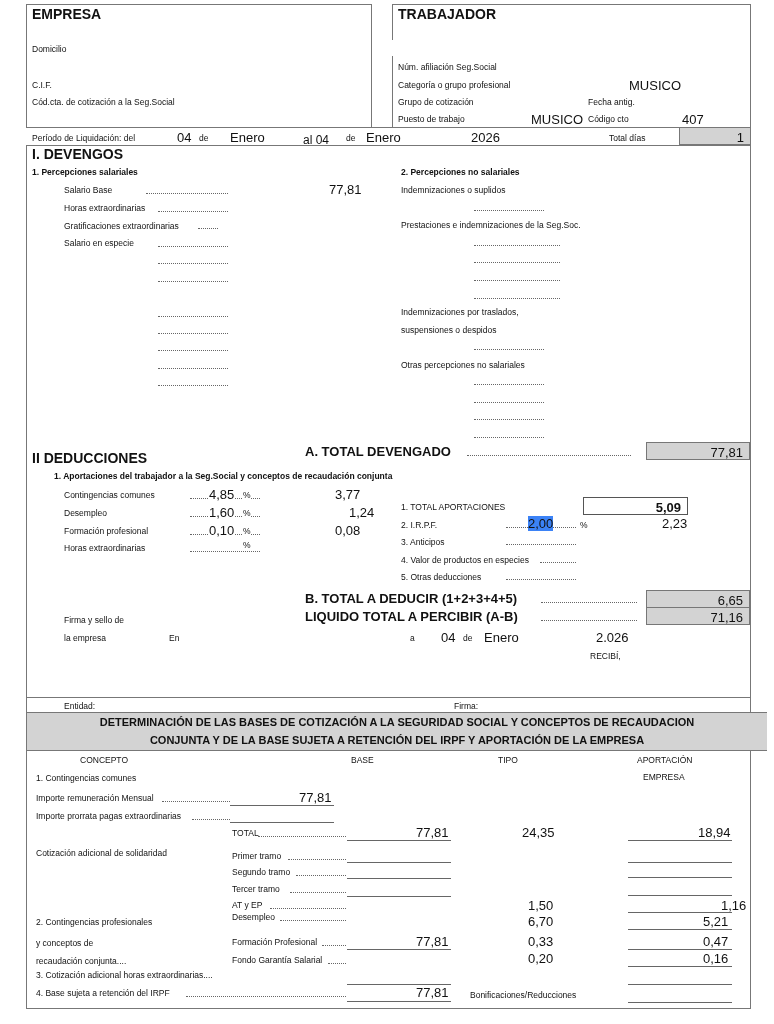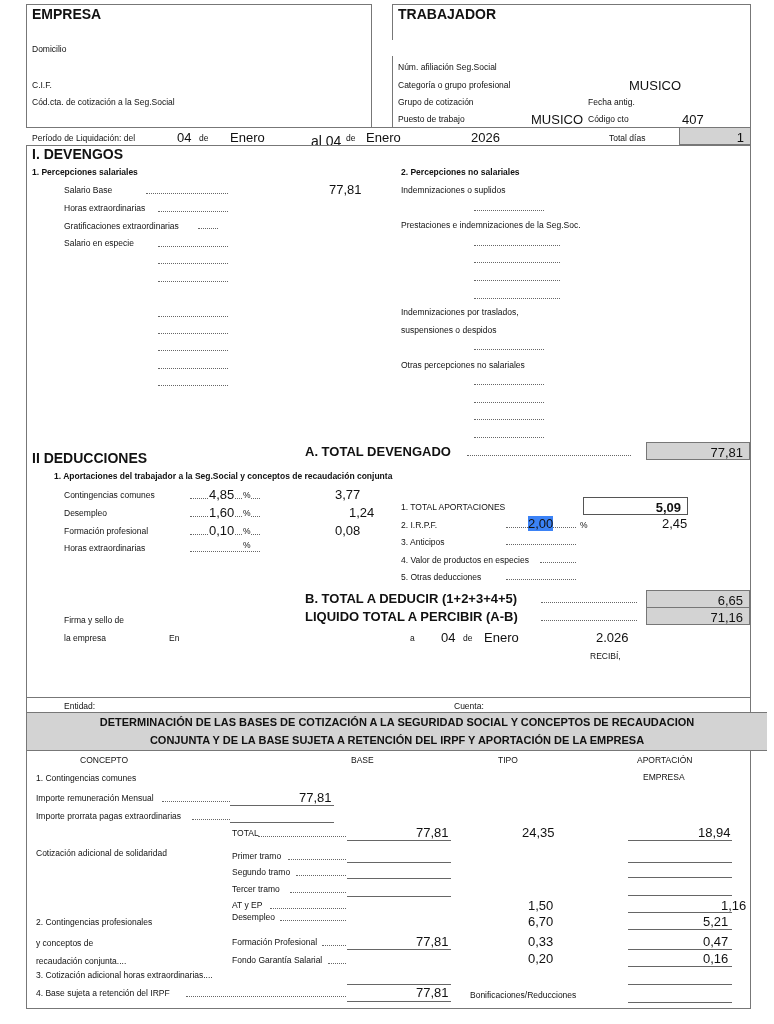--- a/index.html
+++ b/index.html
@@ -37,21 +37,21 @@
 <div class="abs s8" style="left:588px;top:97px;">Fecha antig.</div>
 <div class="abs s8" style="left:398px;top:114px;">Puesto de trabajo</div>
 <div class="abs s11" style="left:531px;top:112px;">MUSICO</div>
 <div class="abs s8" style="left:588px;top:114px;">Código cto</div>
 <div class="abs s11" style="left:682px;top:112px;">407</div>
 
 <div class="abs s8" style="left:32px;top:133px;">Período de Liquidación: del</div>
 <div class="abs s11" style="left:177px;top:130px;">04</div>
 <div class="abs s8" style="left:199px;top:133px;">de</div>
 <div class="abs s11" style="left:230px;top:130px;">Enero</div>
-<div class="abs s8" style="left:311px;top:133px;font-size:14px;">al 04</div>
+<div class="abs s8" style="left:303px;top:133px;font-size:12px;">al 04</div>
 <div class="abs s8" style="left:346px;top:133px;">de</div>
 <div class="abs s11" style="left:366px;top:130px;">Enero</div>
 <div class="abs s11" style="left:471px;top:130px;">2026</div>
 <div class="abs s8" style="left:609px;top:133px;">Total días</div>
 <div class="box grey r s11" style="left:679px;top:127px;width:72px;height:18px;padding:2px 6px 0 0;">1</div>
 <div class="hl" style="left:26px;top:127px;width:725px;"></div>
 <div class="hl" style="left:26px;top:145px;width:725px;"></div>
 
 <div class="vl" style="left:26px;top:145px;height:863px;"></div>
 <div class="vl" style="left:750px;top:145px;height:863px;"></div>
@@ -123,21 +123,21 @@
   <div class="dots" style="left:190px;top:551px;width:70px;"></div>
   <div class="abs s8" style="left:243px;top:540px;">%</div>
 </div>
 
 <div class="abs s8" style="left:401px;top:502px;">1. TOTAL APORTACIONES</div>
 <div class="box r s11 b" style="left:583px;top:497px;width:105px;height:18px;padding:2px 6px 0 0;border-color:#555;">5,09</div>
 <div class="abs s8" style="left:401px;top:520px;">2. I.R.P.F.</div>
 <div class="dots" style="left:506px;top:527px;width:70px;"></div>
 <div class="abs s11" style="left:528px;top:516px;background:#3b82f6;">2,00</div>
 <div class="abs s8" style="left:580px;top:520px;">%</div>
-<div class="abs s11" style="left:662px;top:516px;">2,45</div>
+<div class="abs s11" style="left:662px;top:516px;">2,23</div>
 <div class="abs s8" style="left:401px;top:537px;">3. Anticipos</div>
 <div class="dots" style="left:506px;top:544px;width:70px;"></div>
 <div class="abs s8" style="left:401px;top:555px;">4. Valor de productos en especies</div>
 <div class="dots" style="left:540px;top:562px;width:36px;"></div>
 <div class="abs s8" style="left:401px;top:572px;">5. Otras deducciones</div>
 <div class="dots" style="left:506px;top:579px;width:70px;"></div>
 
 <div class="abs b" style="left:305px;top:591px;font-size:13px;">B. TOTAL A DEDUCIR (1+2+3+4+5)</div>
 <div class="dots" style="left:541px;top:602px;width:96px;"></div>
 <div class="box grey r s11" style="left:646px;top:590px;width:104px;height:18px;padding:2px 6px 0 0;">6,65</div>
@@ -150,21 +150,21 @@
 <div class="abs s8" style="left:169px;top:633px;">En</div>
 <div class="abs s8" style="left:410px;top:633px;">a</div>
 <div class="abs s11" style="left:441px;top:630px;">04</div>
 <div class="abs s8" style="left:463px;top:633px;">de</div>
 <div class="abs s11" style="left:484px;top:630px;">Enero</div>
 <div class="abs s11" style="left:596px;top:630px;">2.026</div>
 <div class="abs s8" style="left:590px;top:651px;">RECIBÍ,</div>
 
 <div class="hl" style="left:26px;top:697px;width:725px;"></div>
 <div class="abs s8" style="left:64px;top:701px;">Entidad:</div>
-<div class="abs s8" style="left:454px;top:701px;">Cuenta:</div>
+<div class="abs s8" style="left:454px;top:701px;">Firma:</div>
 
 <div class="grey" style="position:absolute;left:27px;top:712px;width:723px;height:37px;border-top:1px solid #777;border-bottom:1px solid #777;padding-left:17px;">
   <div class="b" style="position:absolute;left:0;right:0;top:3px;text-align:center;font-size:11px;">DETERMINACIÓN DE LAS BASES DE COTIZACIÓN A LA SEGURIDAD SOCIAL Y CONCEPTOS DE RECAUDACION</div>
   <div class="b" style="position:absolute;left:0;right:0;top:21px;text-align:center;font-size:11px;">CONJUNTA Y DE LA BASE SUJETA A RETENCIÓN DEL IRPF Y APORTACIÓN DE LA EMPRESA</div>
 </div>
 
 <div class="abs s8" style="left:80px;top:755px;">CONCEPTO</div>
 <div class="abs s8" style="left:351px;top:755px;">BASE</div>
 <div class="abs s8" style="left:498px;top:755px;">TIPO</div>
 <div class="abs s8" style="left:637px;top:755px;">APORTACIÓN</div>

